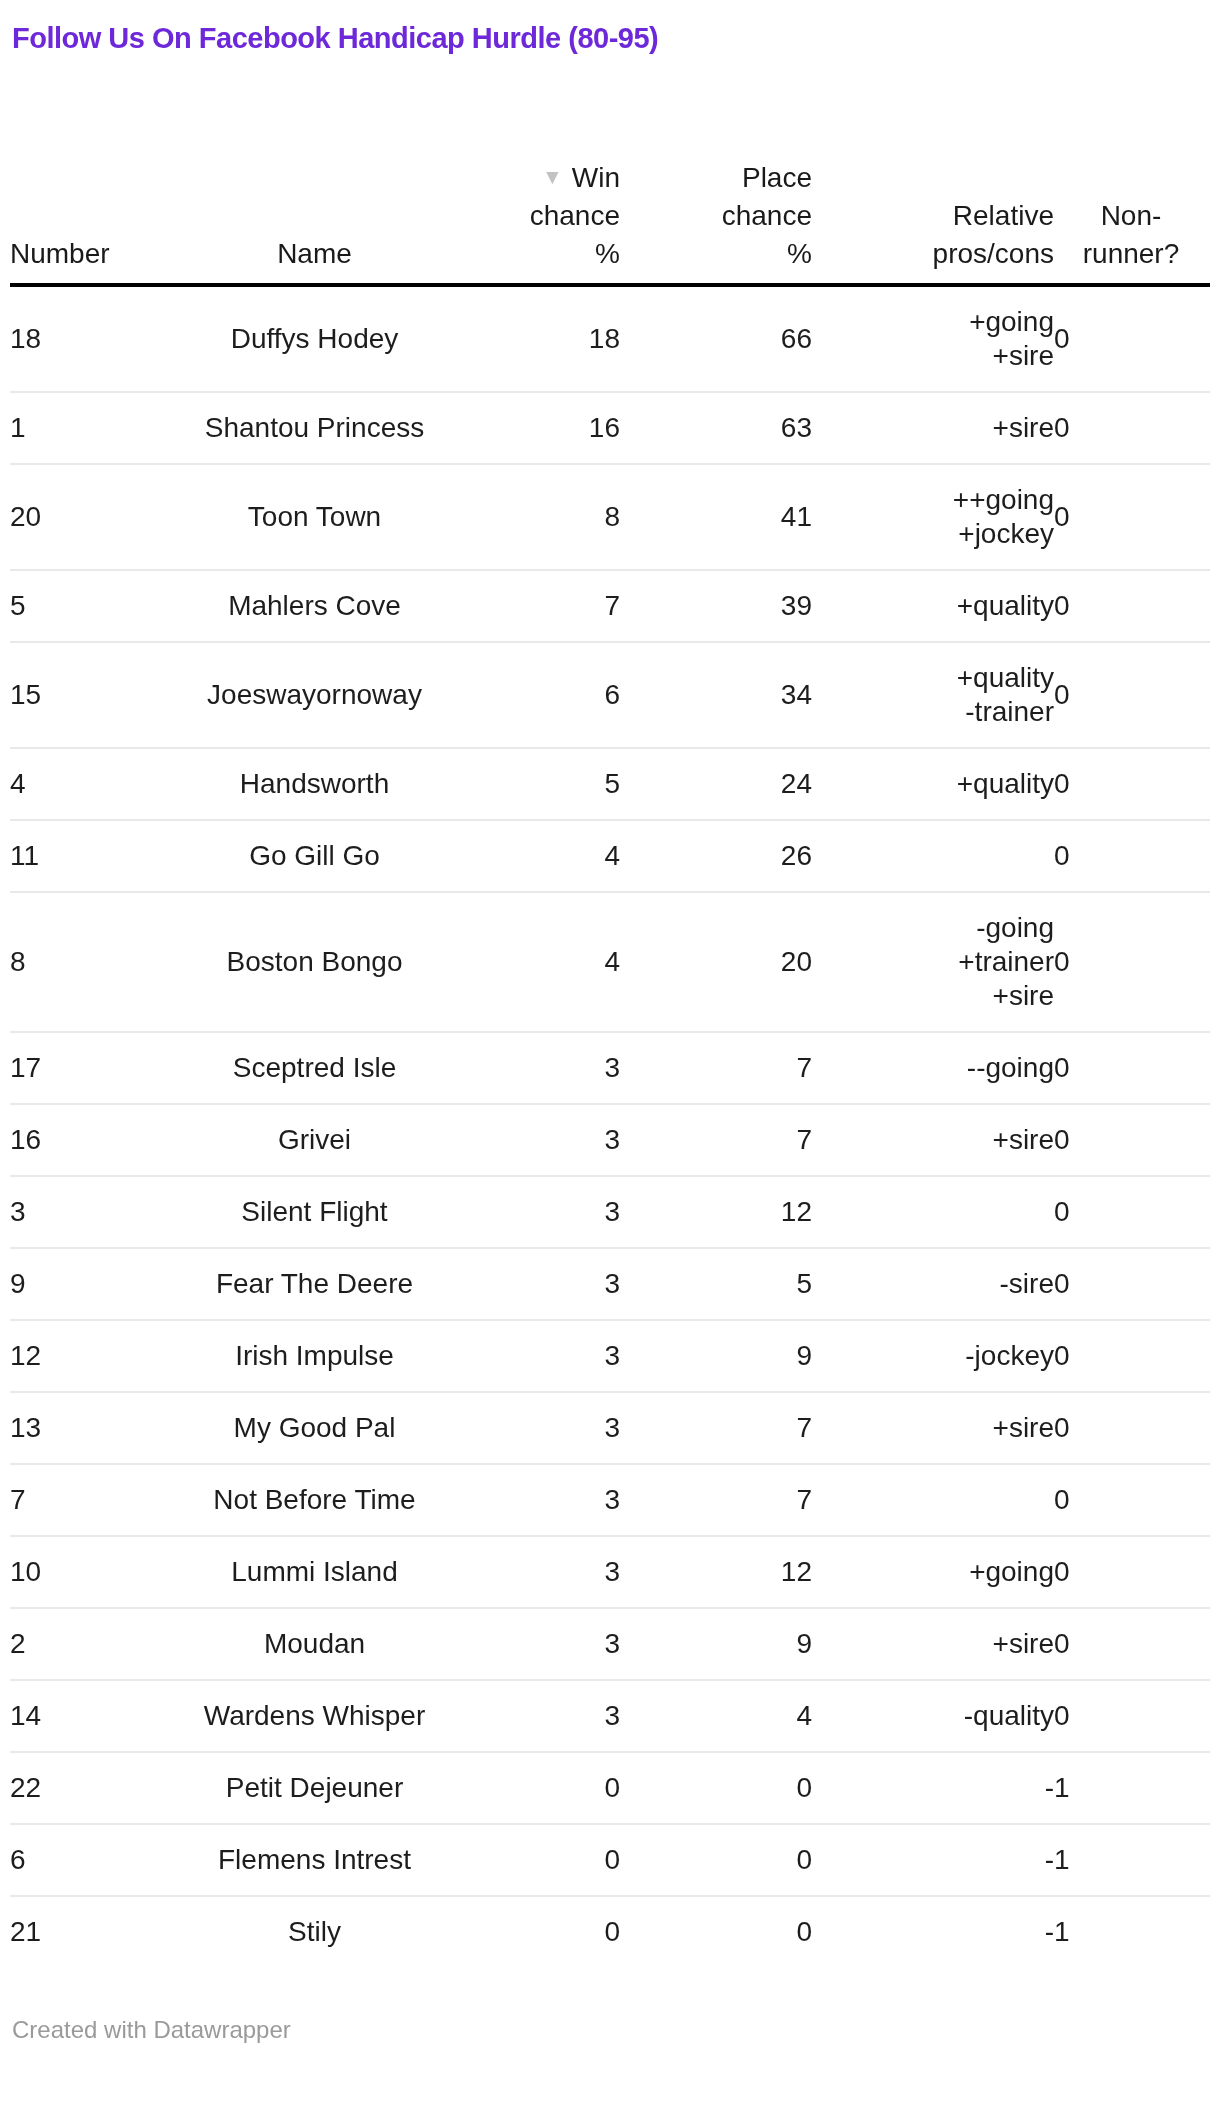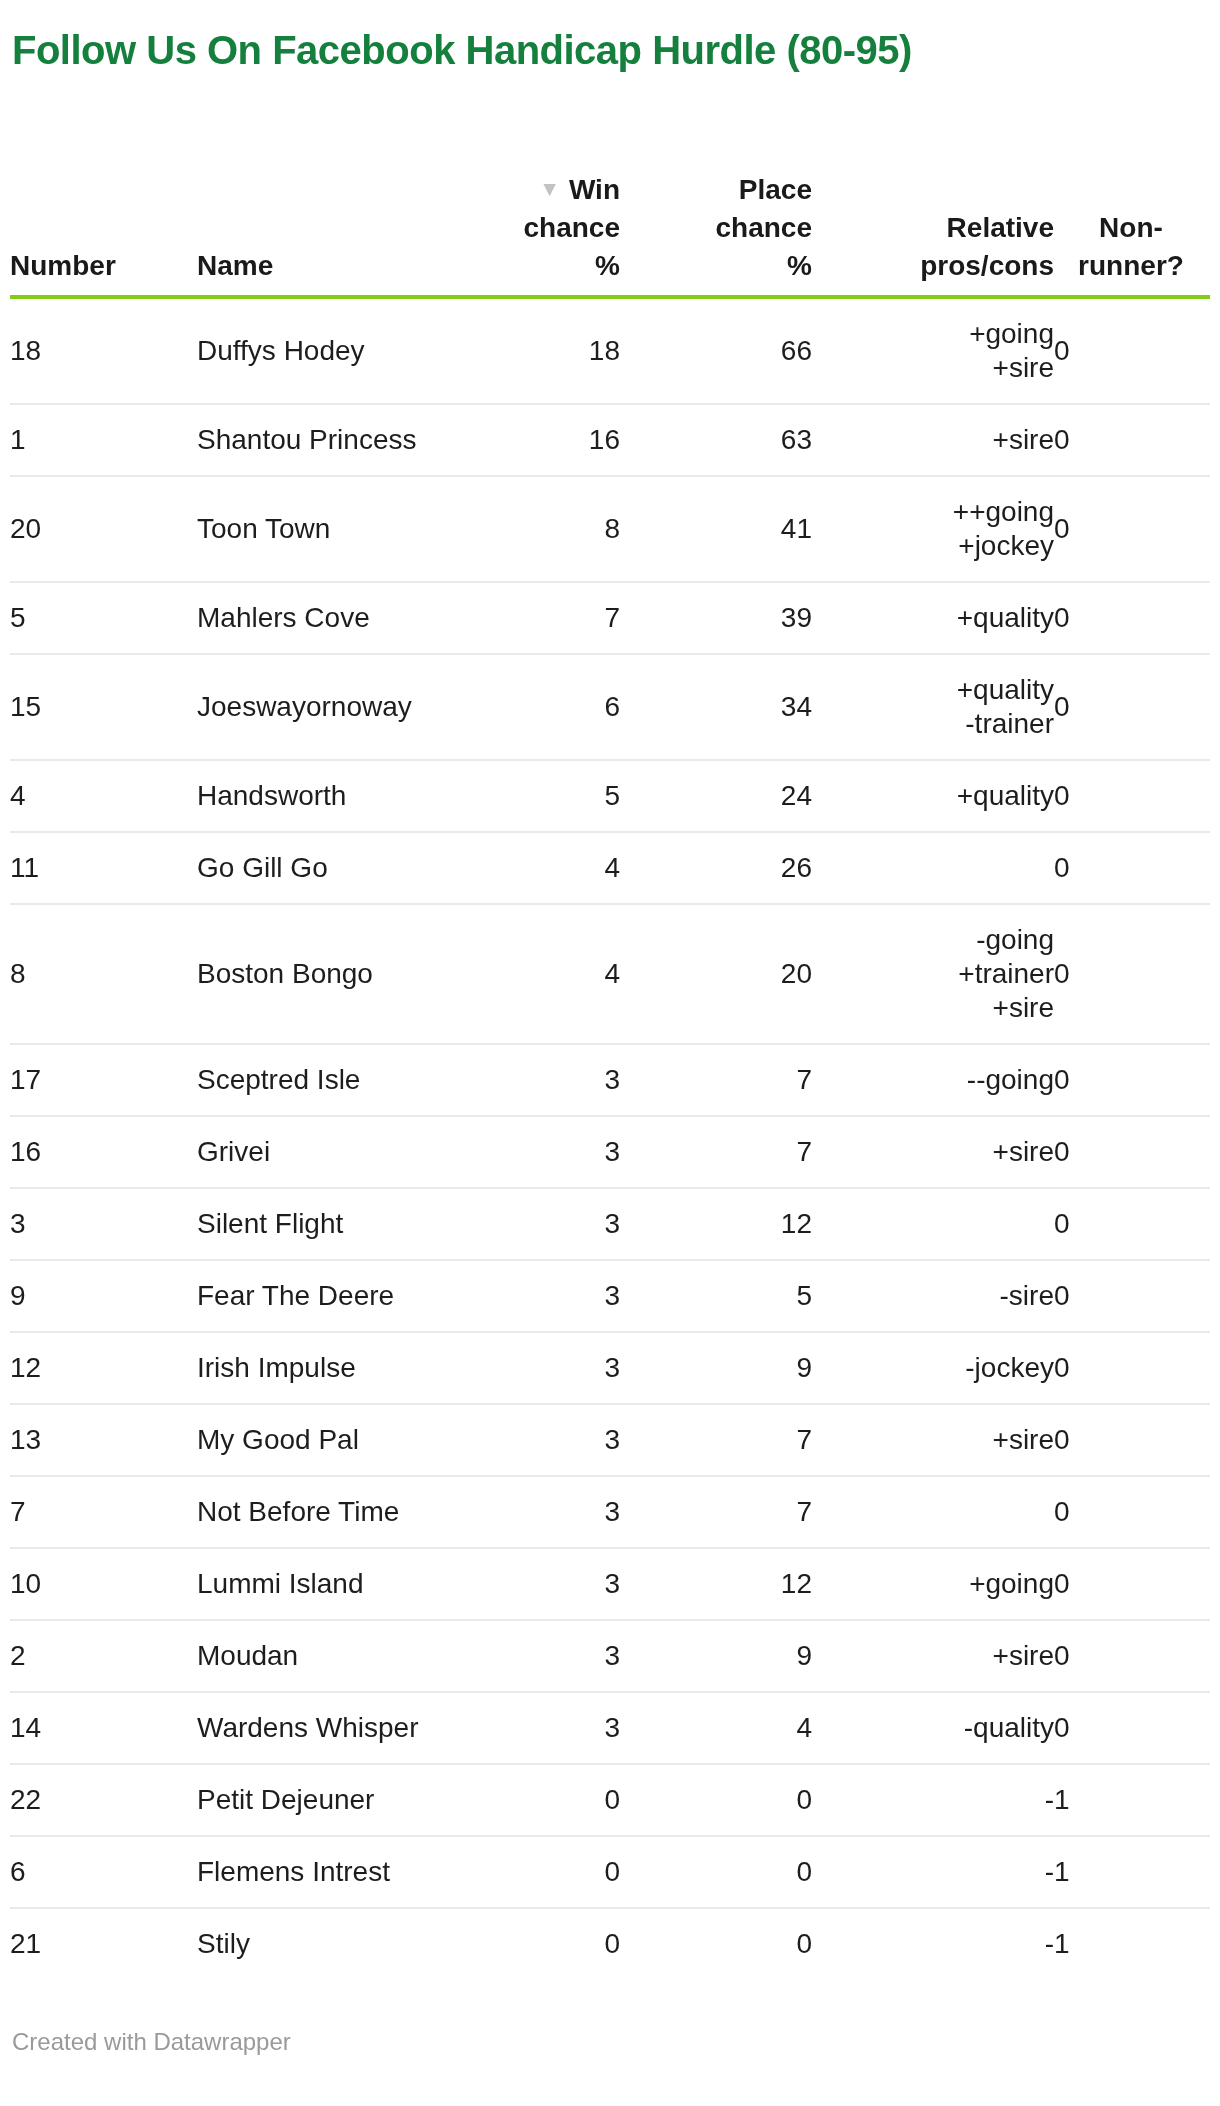--- a/index.html
+++ b/index.html
@@ -8,56 +8,56 @@
     background: #ffffff;
   }
   body {
     width: 1220px;
     height: 2106px;
     font-family: "Liberation Sans", "DejaVu Sans", sans-serif;
     color: #1d1d1d;
     overflow: hidden;
   }
   .page-title {
-    margin: 24px 10px 0 12px;
-    font-size: 40px;
+    margin: 12px 10px 0 12px;
+    font-size: 29px;
     line-height: 52px;
     font-weight: 700;
-    color: #15803d;
+    color: #6d28d9;
     letter-spacing: -0.5px;
   }
   table.dw-table {
     border-collapse: collapse;
     table-layout: fixed;
     width: 1200px;
     margin-left: 10px;
   }
   thead th {
     font-size: 28px;
     line-height: 38px;
-    font-weight: 700;
+    font-weight: 400;
     color: #1a1a1a;
     vertical-align: bottom;
     padding: 56px 0 10px 0;
-    border-bottom: 4px solid #84cc16;
+    border-bottom: 4px solid #000000;
     white-space: pre-line;
   }
   tbody td {
     font-size: 28px;
     line-height: 34px;
     padding: 18px 0;
     vertical-align: middle;
     color: #1d1d1d;
     white-space: pre-line;
   }
   tbody tr + tr td {
     border-top: 2px solid #e9e9e9;
   }
   .col-number   { text-align: left; padding-right: 55px; }
-  .col-name     { text-align: left;  padding-left: 10px;  }
+  .col-name     { text-align: center;  padding-left: 10px;  }
   .col-win      { text-align: right; padding-right: 2px;  }
   .col-place    { text-align: right; padding-right: 2px;  }
   .col-pros     { text-align: right;  padding-left: 60px;  }
   .col-nonrunner{ padding-right: 2px;  }
   .sort-arrow {
     color: #c2c2c2;
     font-size: 21px;
     margin-right: 9px;
     vertical-align: 3px;
   }

